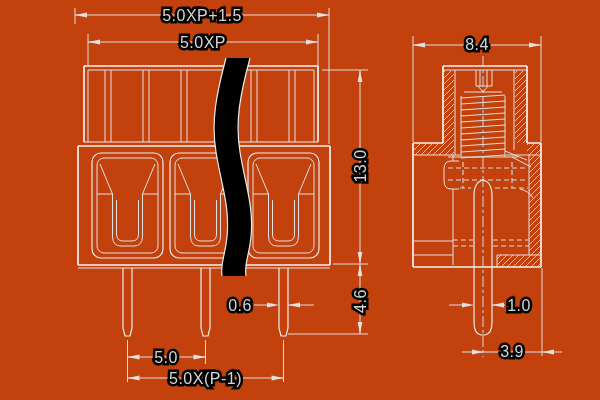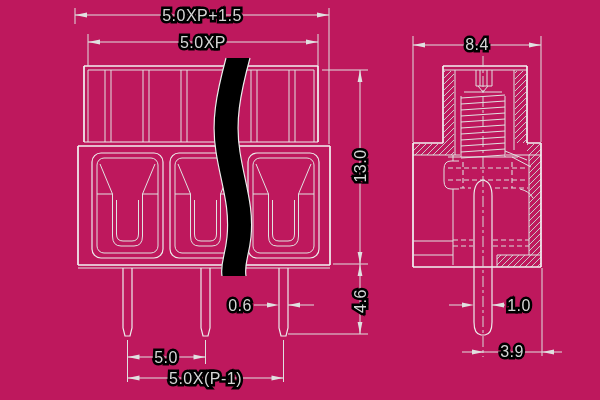--- a/index.html
+++ b/index.html
@@ -1,16 +1,16 @@
 <!DOCTYPE html>
 <html><head>
 <meta charset="utf-8">
 <style>
   html,body{margin:0;padding:0;background:#000;}
-  .stage{position:relative;width:600px;height:400px;background:#be185d;overflow:hidden;}
+  .stage{position:relative;width:600px;height:400px;background:#c2410c;overflow:hidden;}
   svg{display:block;}
   .ln{stroke:#ededed;stroke-width:1.2;fill:none;stroke-linecap:butt;}
   .ln2{stroke:#f2f2f2;stroke-width:1.7;fill:none;}
   .thin{stroke:#e2e2e2;stroke-width:1;fill:none;}
   .dash{stroke:#dcdcdc;stroke-width:1.1;fill:none;stroke-dasharray:5 3;}
   .cl{stroke:#d8d8d8;stroke-width:1;fill:none;stroke-dasharray:11 3 3 3;}
   .dim{stroke:#e0e0e0;stroke-width:1;fill:none;}
   .arr{fill:#e0e0e0;stroke:none;}
   .blk{fill:#000;stroke:none;}
   .hfill{fill:url(#hatch);stroke:none;}

